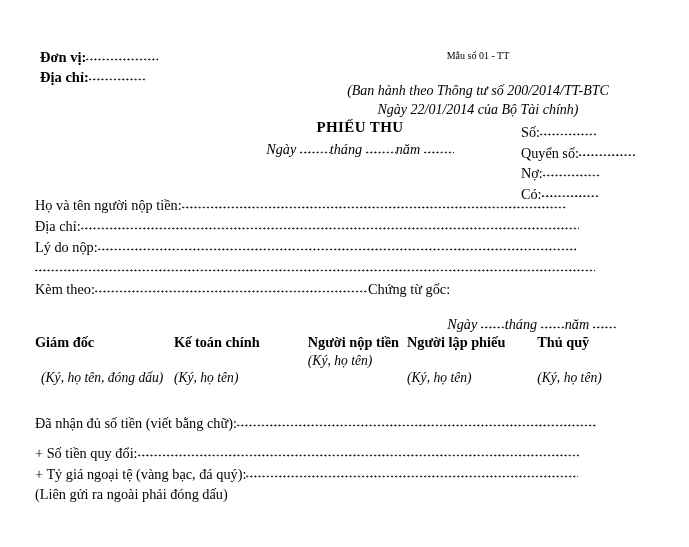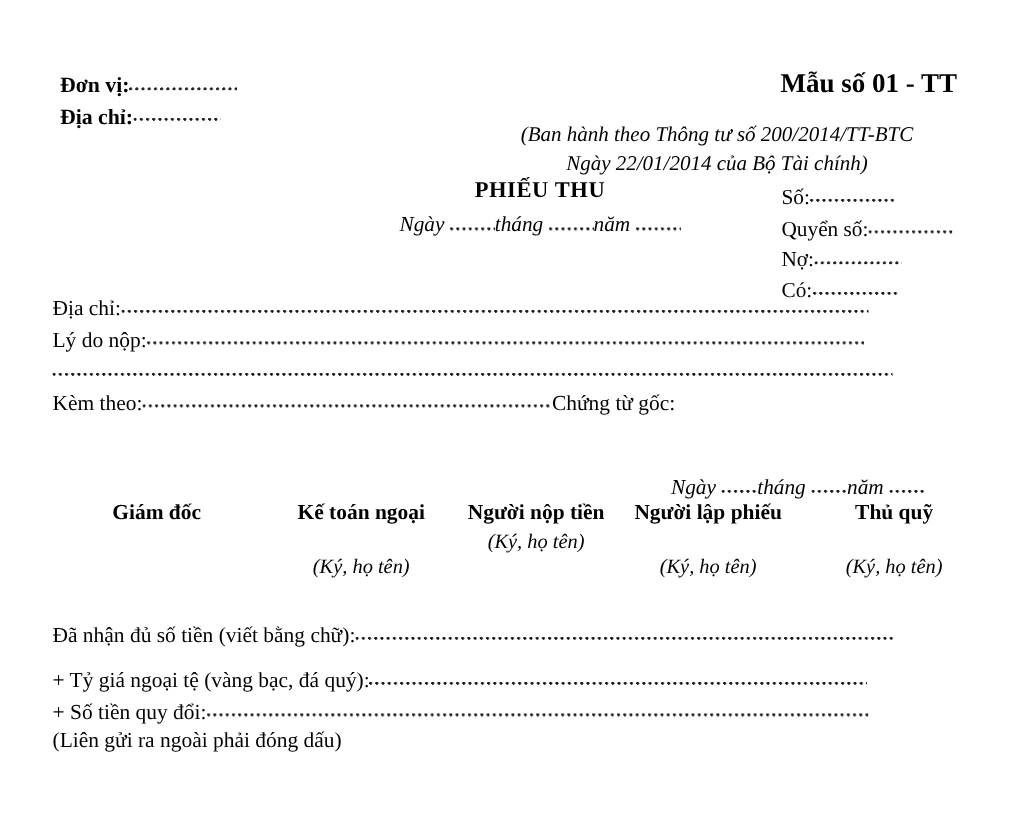--- a/index.html
+++ b/index.html
@@ -40,21 +40,21 @@
   #unit-block { left: 40px; top: 47px; font-size: 14.5px; line-height: 20px; }
   #unit-block .row { white-space: nowrap; font-weight: bold; }
   #unit-block .dots { width: 72px; }
   #addr-row .dots { width: 58px !important; }
 
   
   #form-id-block {
     left: 318px; top: 46px; width: 320px;
     text-align: center; font-size: 14.3px; line-height: 19px;
   }
-  #form-id-title { font-weight: bold; font-size: 18px; text-align: right; }
+  #form-id-title { font-weight: normal; font-size: 10px; }
   #form-id-sub1, #form-id-sub2 { font-style: italic; font-size: 14px; }
   #form-id-sub1 { margin-top: 16px; }
 
   
   #title-block { left: 205px; top: 119px; width: 310px; text-align: center; }
   #doc-title { font-weight: bold; font-size: 15px; letter-spacing: .4px; }
   #doc-date { font-style: italic; font-size: 14.2px; margin-top: 4px; white-space: nowrap; }
   #doc-date .dots { width: 30px; position: relative; top: 1px; }
 
   
@@ -78,21 +78,21 @@
   #f-attach .dots { width: 273px; }
 
   
   #sig-date {
     left: 432px; top: 315px; width: 200px;
     font-style: italic; font-size: 14.2px; text-align: center; white-space: nowrap;
   }
   #sig-date .dots { width: 24px; position: relative; top: 1px; }
 
   #sig-table { left: 35px; top: 334px; width: 620px; display: flex; }
-  .sig-col { flex: 1 1 0; text-align: center; }
+  .sig-col { flex: 1 1 0; text-align: left; }
   .sig-col.c1 { flex: 1.12 1 0; }
   .sig-col.c2 { flex: 1.08 1 0; }
   .sig-col.c3 { flex: 0.80 1 0; }
   .sig-col.c4 { flex: 1.05 1 0; }
   .sig-col.c5 { flex: 0.95 1 0; }
   .sig-role { font-weight: bold; font-size: 14.3px; line-height: 17px; }
   .sig-note { font-style: italic; font-size: 13.6px; line-height: 16px; margin-top: 19px; }
   .sig-col.c3 .sig-note { margin-top: 2px; }
   .sig-col.c4 .sig-note,
   .sig-col.c5 .sig-note,
@@ -149,20 +149,23 @@
     <div class="meta-row">
       <span>Nợ:</span><span class="dots"></span>
     </div>
     <div class="meta-row">
       <span>Có:</span><span class="dots"></span>
     </div>
   </div>
 
   <div class="abs" id="fields">
 
+    <div class="field-row" id="f-name">
+      <span class="lbl">Họ và tên người nộp tiền:</span><span class="dots"></span>
+    </div>
 
     <div class="field-row" id="f-addr">
       <span class="lbl">Địa chỉ:</span><span class="dots"></span>
     </div>
 
     <div class="field-row" id="f-reason">
       <span class="lbl">Lý do nộp:</span><span class="dots"></span>
     </div>
 
 
@@ -179,47 +182,48 @@
   <div class="abs" id="sig-date">
     <span>Ngày</span>
     <span class="dots"></span><span>tháng</span>
     <span class="dots"></span><span>năm</span>
     <span class="dots"></span>
   </div>
 
   <div class="abs" id="sig-table">
     <div class="sig-col c1">
       <div class="sig-role">Giám đốc</div>
+      <div class="sig-note">(Ký, họ tên, đóng dấu)</div>
     </div>
     <div class="sig-col c2">
-      <div class="sig-role">Kế toán ngoại</div>
+      <div class="sig-role">Kế toán chính</div>
       <div class="sig-note">(Ký, họ tên)</div>
     </div>
     <div class="sig-col c3">
       <div class="sig-role">Người nộp tiền</div>
       <div class="sig-note">(Ký, họ tên)</div>
     </div>
     <div class="sig-col c4">
       <div class="sig-role">Người lập phiếu</div>
       <div class="sig-note">(Ký, họ tên)</div>
     </div>
     <div class="sig-col c5">
       <div class="sig-role">Thủ quỹ</div>
       <div class="sig-note">(Ký, họ tên)</div>
     </div>
   </div>
 
   <div class="abs" id="footer">
     <div class="foot-row" id="ft-received">
       <span>Đã nhận đủ số tiền (viết bằng chữ):</span><span class="dots"></span>
     </div>
+    <div class="foot-row" id="ft-conv">
+      <span>+ Số tiền quy đổi:</span><span class="dots"></span>
+    </div>
     <div class="foot-row" id="ft-rate">
       <span>+ Tỷ giá ngoại tệ (vàng bạc, đá quý):</span><span class="dots"></span>
     </div>
-    <div class="foot-row" id="ft-conv">
-      <span>+ Số tiền quy đổi:</span><span class="dots"></span>
-    </div>
     <div class="foot-row" id="ft-note">
       <span>(Liên gửi ra ngoài phải đóng dấu)</span>
     </div>
   </div>
 
 </div>
 
 </body></html>

